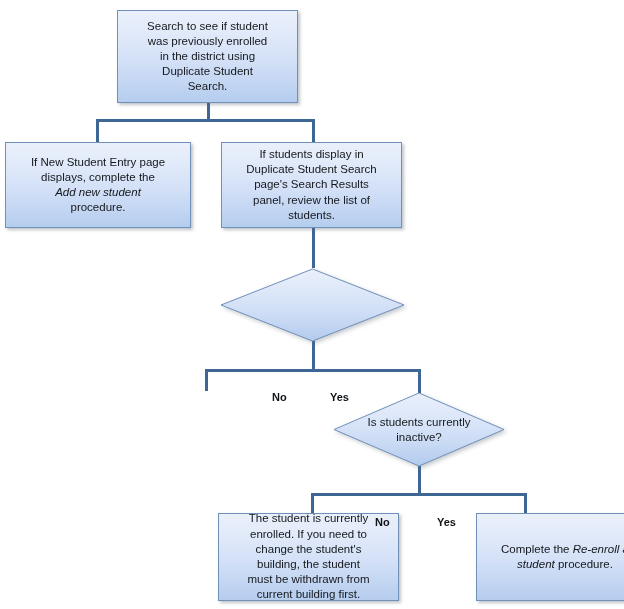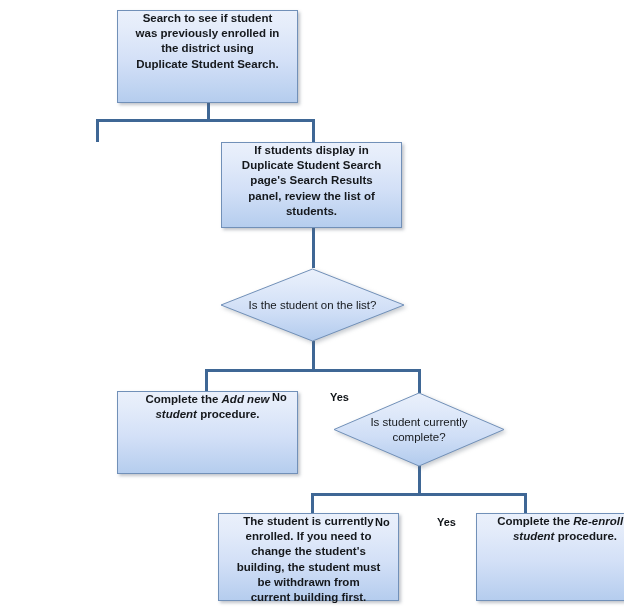--- a/index.html
+++ b/index.html
@@ -20,28 +20,27 @@
   }
 
   
   .node {
     position: absolute;
     box-sizing: border-box;
     border: 1px solid #7190b8;
     background: linear-gradient(to bottom, #eaf0fb 0%, #e4ecfa 18%, #d3e0f7 55%, #b5cdee 100%);
     box-shadow: 2px 2px 3px rgba(90,100,115,0.38);
     display: flex;
-    align-items: flex-start;
+    align-items: center;
     justify-content: center;
     text-align: center;
     color: #15181c;
     font-size: 11.5px;
     line-height: 1.32;
-    padding: 0 17px;
-    font-weight: bold;
+    padding: 0 24px;
   }
   .node .txt {
     display: block;
     width: 100%;
   }
   .node em {
     font-style: italic;
   }
 
   
@@ -104,57 +103,56 @@
 
   <div class="conn v" style="left:418px; top:466px; height:30px;"></div>
   <div class="conn h" style="left:311px; top:493px; width:216px;"></div>
   <div class="conn v" style="left:311px; top:493px; height:21px;"></div>
   <div class="conn v" style="left:524px; top:493px; height:21px;"></div>
 
   <div class="node" style="left:117px; top:10px; width:181px; height:93px;">
     <span class="txt">Search to see if student was previously enrolled in the district using Duplicate Student Search.</span>
   </div>
 
+  <div class="node" style="left:5px; top:142px; width:186px; height:86px;">
+    <span class="txt"><span>If New Student Entry page displays, complete the </span><em>Add new student</em><span> procedure.</span></span>
+  </div>
 
   <div class="node" style="left:221px; top:142px; width:181px; height:86px;">
     <span class="txt">If students display in Duplicate Student Search page's Search Results panel, review the list of students.</span>
   </div>
 
   <div class="diamond" style="left:220px; top:268px; width:185px; height:74px;">
     <svg width="185" height="74" viewBox="0 0 185 74">
       <defs>
         <linearGradient id="gradA" x1="0" y1="0" x2="0" y2="1">
           <stop offset="0%" stop-color="#eaf0fb"></stop>
           <stop offset="20%" stop-color="#e2ebfa"></stop>
           <stop offset="60%" stop-color="#cfdef6"></stop>
           <stop offset="100%" stop-color="#b2cbed"></stop>
         </linearGradient>
       </defs>
       <polygon points="92.5,1 184,37 92.5,73 1,37" fill="url(#gradA)" stroke="#7190b8" stroke-width="1" style="filter:drop-shadow(2px 2px 2px rgba(90,100,115,0.35));"></polygon>
     </svg>
-    <span class="dtxt">Is the student on the list?</span>
   </div>
 
-  <div class="node" style="left:117px; top:391px; width:181px; height:83px;">
-    <span class="txt"><span>Complete the </span><em>Add new student</em><span> procedure.</span></span>
-  </div>
 
   <div class="diamond" style="left:333px; top:392px; width:172px; height:75px;">
     <svg width="172" height="75" viewBox="0 0 172 75">
       <defs>
         <linearGradient id="gradB" x1="0" y1="0" x2="0" y2="1">
           <stop offset="0%" stop-color="#eaf0fb"></stop>
           <stop offset="20%" stop-color="#e2ebfa"></stop>
           <stop offset="60%" stop-color="#cfdef6"></stop>
           <stop offset="100%" stop-color="#b2cbed"></stop>
         </linearGradient>
       </defs>
       <polygon points="86,1 171,37.5 86,74 1,37.5" fill="url(#gradB)" stroke="#7190b8" stroke-width="1" style="filter:drop-shadow(2px 2px 2px rgba(90,100,115,0.35));"></polygon>
     </svg>
-    <span class="dtxt">Is student currently complete?</span>
+    <span class="dtxt">Is students currently inactive?</span>
   </div>
 
   <div class="node" style="left:218px; top:513px; width:181px; height:88px;">
     <span class="txt">The student is currently enrolled. If you need to change the student's building, the student must be withdrawn from current building first.</span>
   </div>
 
   <div class="node" style="left:437px; top:513px; width:178px; height:88px;margin-left:39px;">
     <span class="txt"><span>Complete the </span><em>Re-enroll a student</em><span> procedure.</span></span>
   </div>
 

